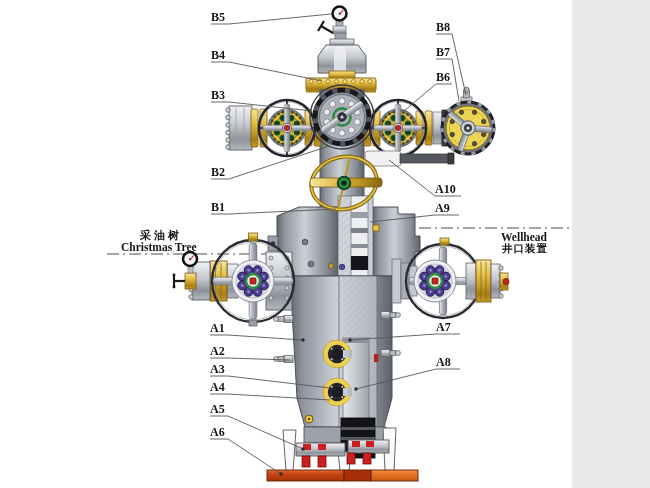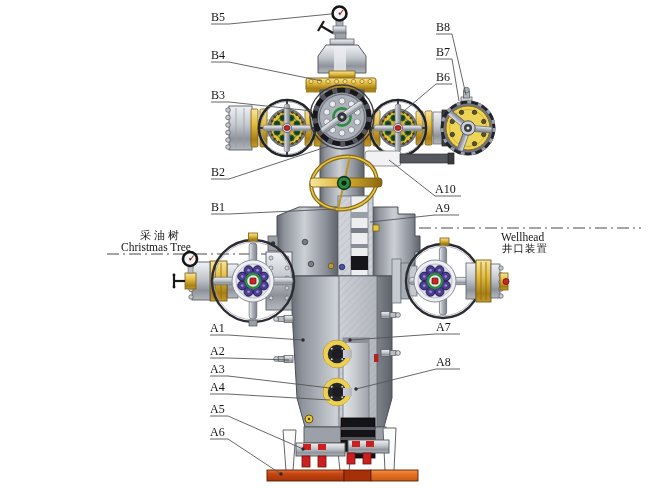--- a/index.html
+++ b/index.html
@@ -1,17 +1,17 @@
 <!DOCTYPE html>
 <html><head>
 <meta charset="utf-8">
 <style>
   html,body{margin:0;padding:0;background:#e9e9e9;}
-  .frame{position:relative;width:650px;height:488px;background:#ffffff;overflow:hidden;
-         font-family:"Liberation Serif","DejaVu Serif",serif;}
+  .frame{position:relative;width:572px;height:488px;background:#ffffff;overflow:hidden;
+         font-family:"Liberation Serif","DejaVu Serif",serif;font-weight:bold;}
   svg{display:block}
   text.callout{font-family:"Liberation Serif","DejaVu Serif",serif;font-size:12px;fill:#141414;}
   text.anno{font-family:"Liberation Serif","DejaVu Serif",serif;fill:#141414;}
 </style>
 </head>
 <body>
 
 <div class="frame">
 <svg width="650" height="488" viewBox="0 0 650 488" xmlns="http://www.w3.org/2000/svg">
 

